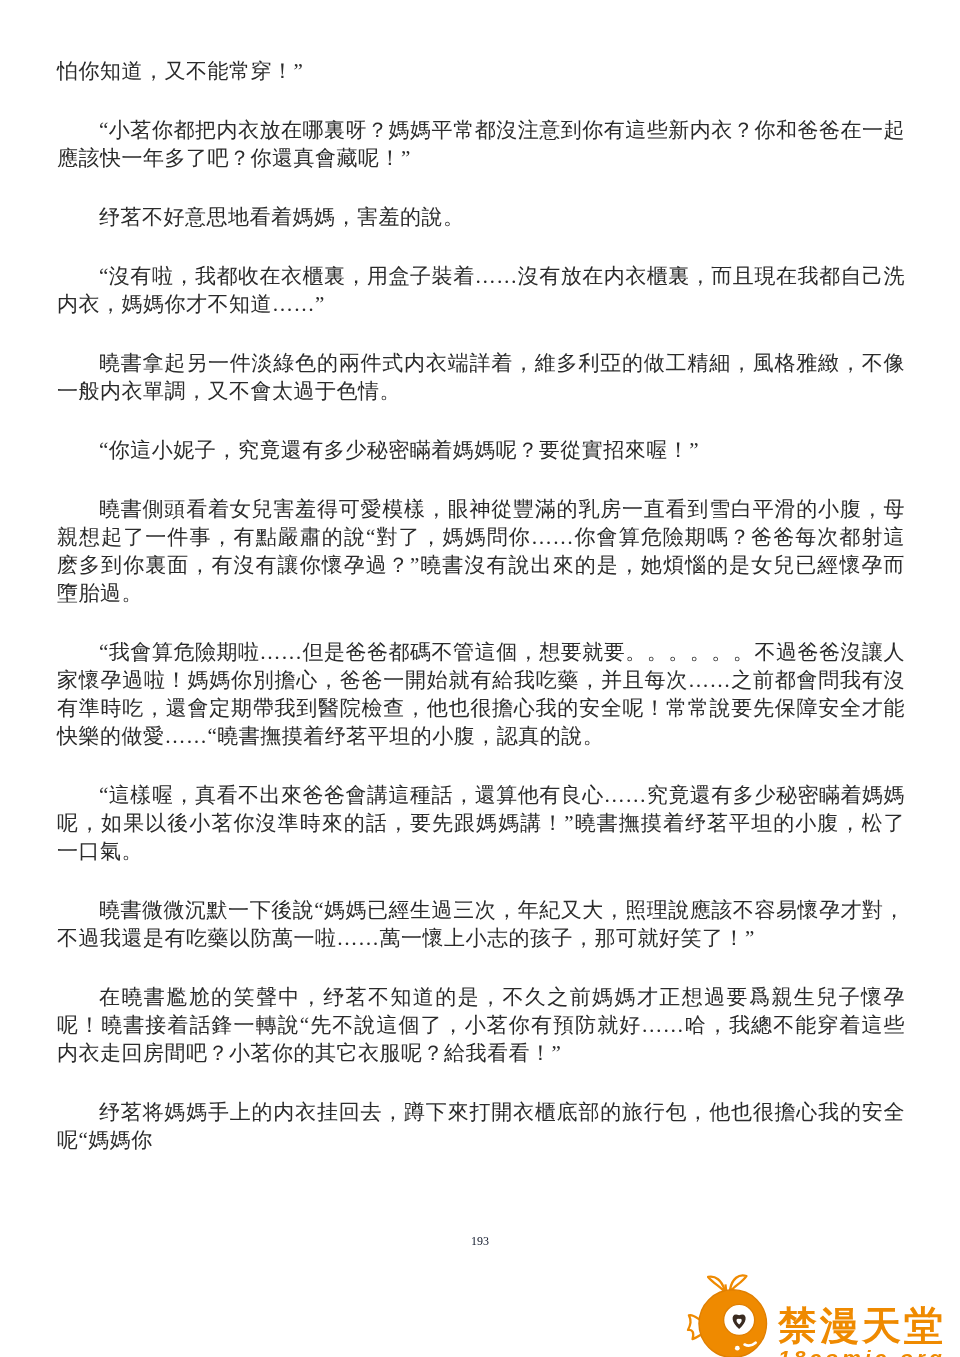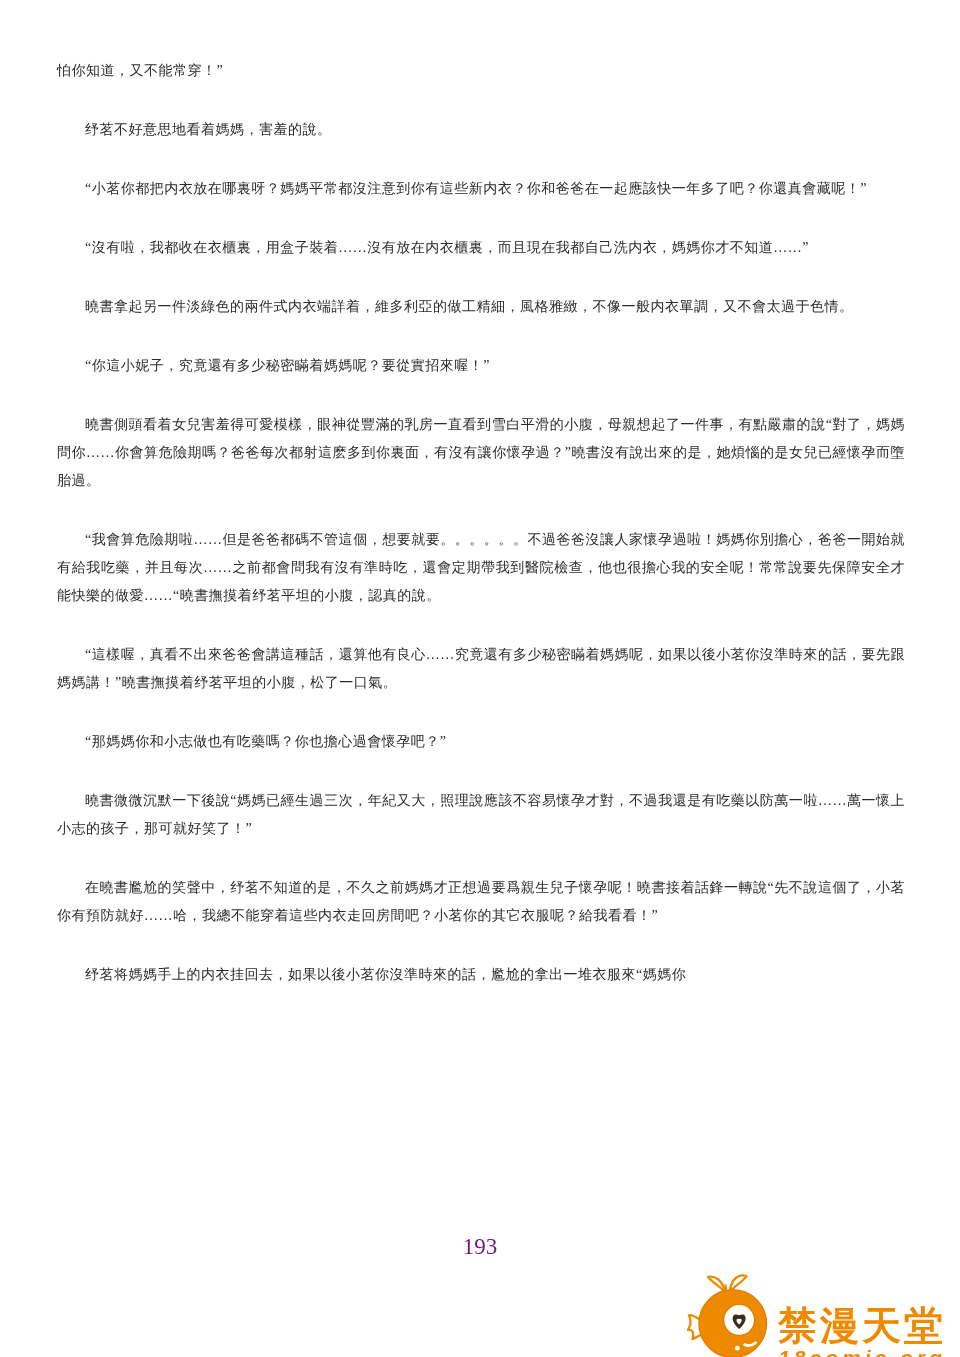--- a/index.html
+++ b/index.html
@@ -6,36 +6,36 @@
   body{
     width:960px;height:1357px;
     background:#ffffff;
     position:relative;
     overflow:hidden;
     font-family:"Liberation Serif","DejaVu Serif",serif;
   }
   .text-body{
     position:absolute;
     left:57px;top:57px;width:848px;
-    font-size:14px;line-height:28px;
+    font-size:21px;line-height:28px;
     color:#2b2b2b;
     text-align:justify;
     letter-spacing:0.5px;
   }
   .text-body p{
     margin:0 0 31px 0;
     text-indent:2em;
   }
   .text-body p.no-indent{text-indent:0;}
   .page-number{
     position:absolute;
     left:0;top:1234px;width:100%;
     text-align:center;
-    font-size:23px;
-    color:#701a75;
+    font-size:12px;
+    color:#0f172a;
   }
   .watermark{
     position:absolute;
     right:14px;top:1262px;
     display:flex;
     align-items:center;
     gap:2px;
   }
   .brand-col{
     display:flex;
@@ -60,32 +60,31 @@
     color:#ef8a00;
     margin-top:2px;
     white-space:nowrap;
   }
 </style>
 </head>
 <body>
 
 <div class="text-body">
     <p class="no-indent">怕你知道，又不能常穿！”</p>
+    <p>“小茗你都把内衣放在哪裏呀？媽媽平常都沒注意到你有這些新内衣？你和爸爸在一起應該快一年多了吧？你還真會藏呢！”</p>
     <p>纾茗不好意思地看着媽媽，害羞的說。</p>
-    <p>“小茗你都把内衣放在哪裏呀？媽媽平常都沒注意到你有這些新内衣？你和爸爸在一起應該快一年多了吧？你還真會藏呢！”</p>
     <p>“沒有啦，我都收在衣櫃裏，用盒子裝着……沒有放在内衣櫃裏，而且現在我都自己洗内衣，媽媽你才不知道……”</p>
     <p>曉書拿起另一件淡綠色的兩件式内衣端詳着，維多利亞的做工精細，風格雅緻，不像一般内衣單調，又不會太過于色情。</p>
     <p>“你這小妮子，究竟還有多少秘密瞞着媽媽呢？要從實招來喔！”</p>
     <p>曉書側頭看着女兒害羞得可愛模樣，眼神從豐滿的乳房一直看到雪白平滑的小腹，母親想起了一件事，有點嚴肅的說“對了，媽媽問你……你會算危險期嗎？爸爸每次都射這麽多到你裏面，有沒有讓你懷孕過？”曉書沒有說出來的是，她煩惱的是女兒已經懷孕而墮胎過。</p>
     <p>“我會算危險期啦……但是爸爸都碼不管這個，想要就要。。。。。。不過爸爸沒讓人家懷孕過啦！媽媽你別擔心，爸爸一開始就有給我吃藥，并且每次……之前都會問我有沒有準時吃，還會定期帶我到醫院檢查，他也很擔心我的安全呢！常常說要先保障安全才能快樂的做愛……“曉書撫摸着纾茗平坦的小腹，認真的說。</p>
     <p>“這樣喔，真看不出來爸爸會講這種話，還算他有良心……究竟還有多少秘密瞞着媽媽呢，如果以後小茗你沒準時來的話，要先跟媽媽講！”曉書撫摸着纾茗平坦的小腹，松了一口氣。</p>
-    <p>“那媽媽你和小志做也有吃藥嗎？你也擔心過會懷孕吧？”</p>
     <p>曉書微微沉默一下後說“媽媽已經生過三次，年紀又大，照理說應該不容易懷孕才對，不過我還是有吃藥以防萬一啦……萬一懷上小志的孩子，那可就好笑了！”</p>
     <p>在曉書尷尬的笑聲中，纾茗不知道的是，不久之前媽媽才正想過要爲親生兒子懷孕呢！曉書接着話鋒一轉說“先不說這個了，小茗你有預防就好……哈，我總不能穿着這些内衣走回房間吧？小茗你的其它衣服呢？給我看看！”</p>
-    <p>纾茗将媽媽手上的内衣挂回去，如果以後小茗你沒準時來的話，尷尬的拿出一堆衣服來“媽媽你</p>
+    <p>纾茗将媽媽手上的内衣挂回去，蹲下來打開衣櫃底部的旅行包，他也很擔心我的安全呢“媽媽你</p>
   </div>
 
 <div class="page-number">193</div>
 
 <div class="watermark">
   <span>
     <svg width="92" height="95" viewBox="0 0 100 104" xmlns="http://www.w3.org/2000/svg">
 
       <path d="M44 26 C41 16 34 10 26 12 C31 18 38 22 43 27 Z" fill="#ffffff" stroke="#ef8a00" stroke-width="2.5" stroke-linejoin="round"></path>
       <path d="M50 26 C52 14 60 8 68 11 C63 18 55 22 51 27 Z" fill="#ffffff" stroke="#ef8a00" stroke-width="2.5" stroke-linejoin="round"></path>

